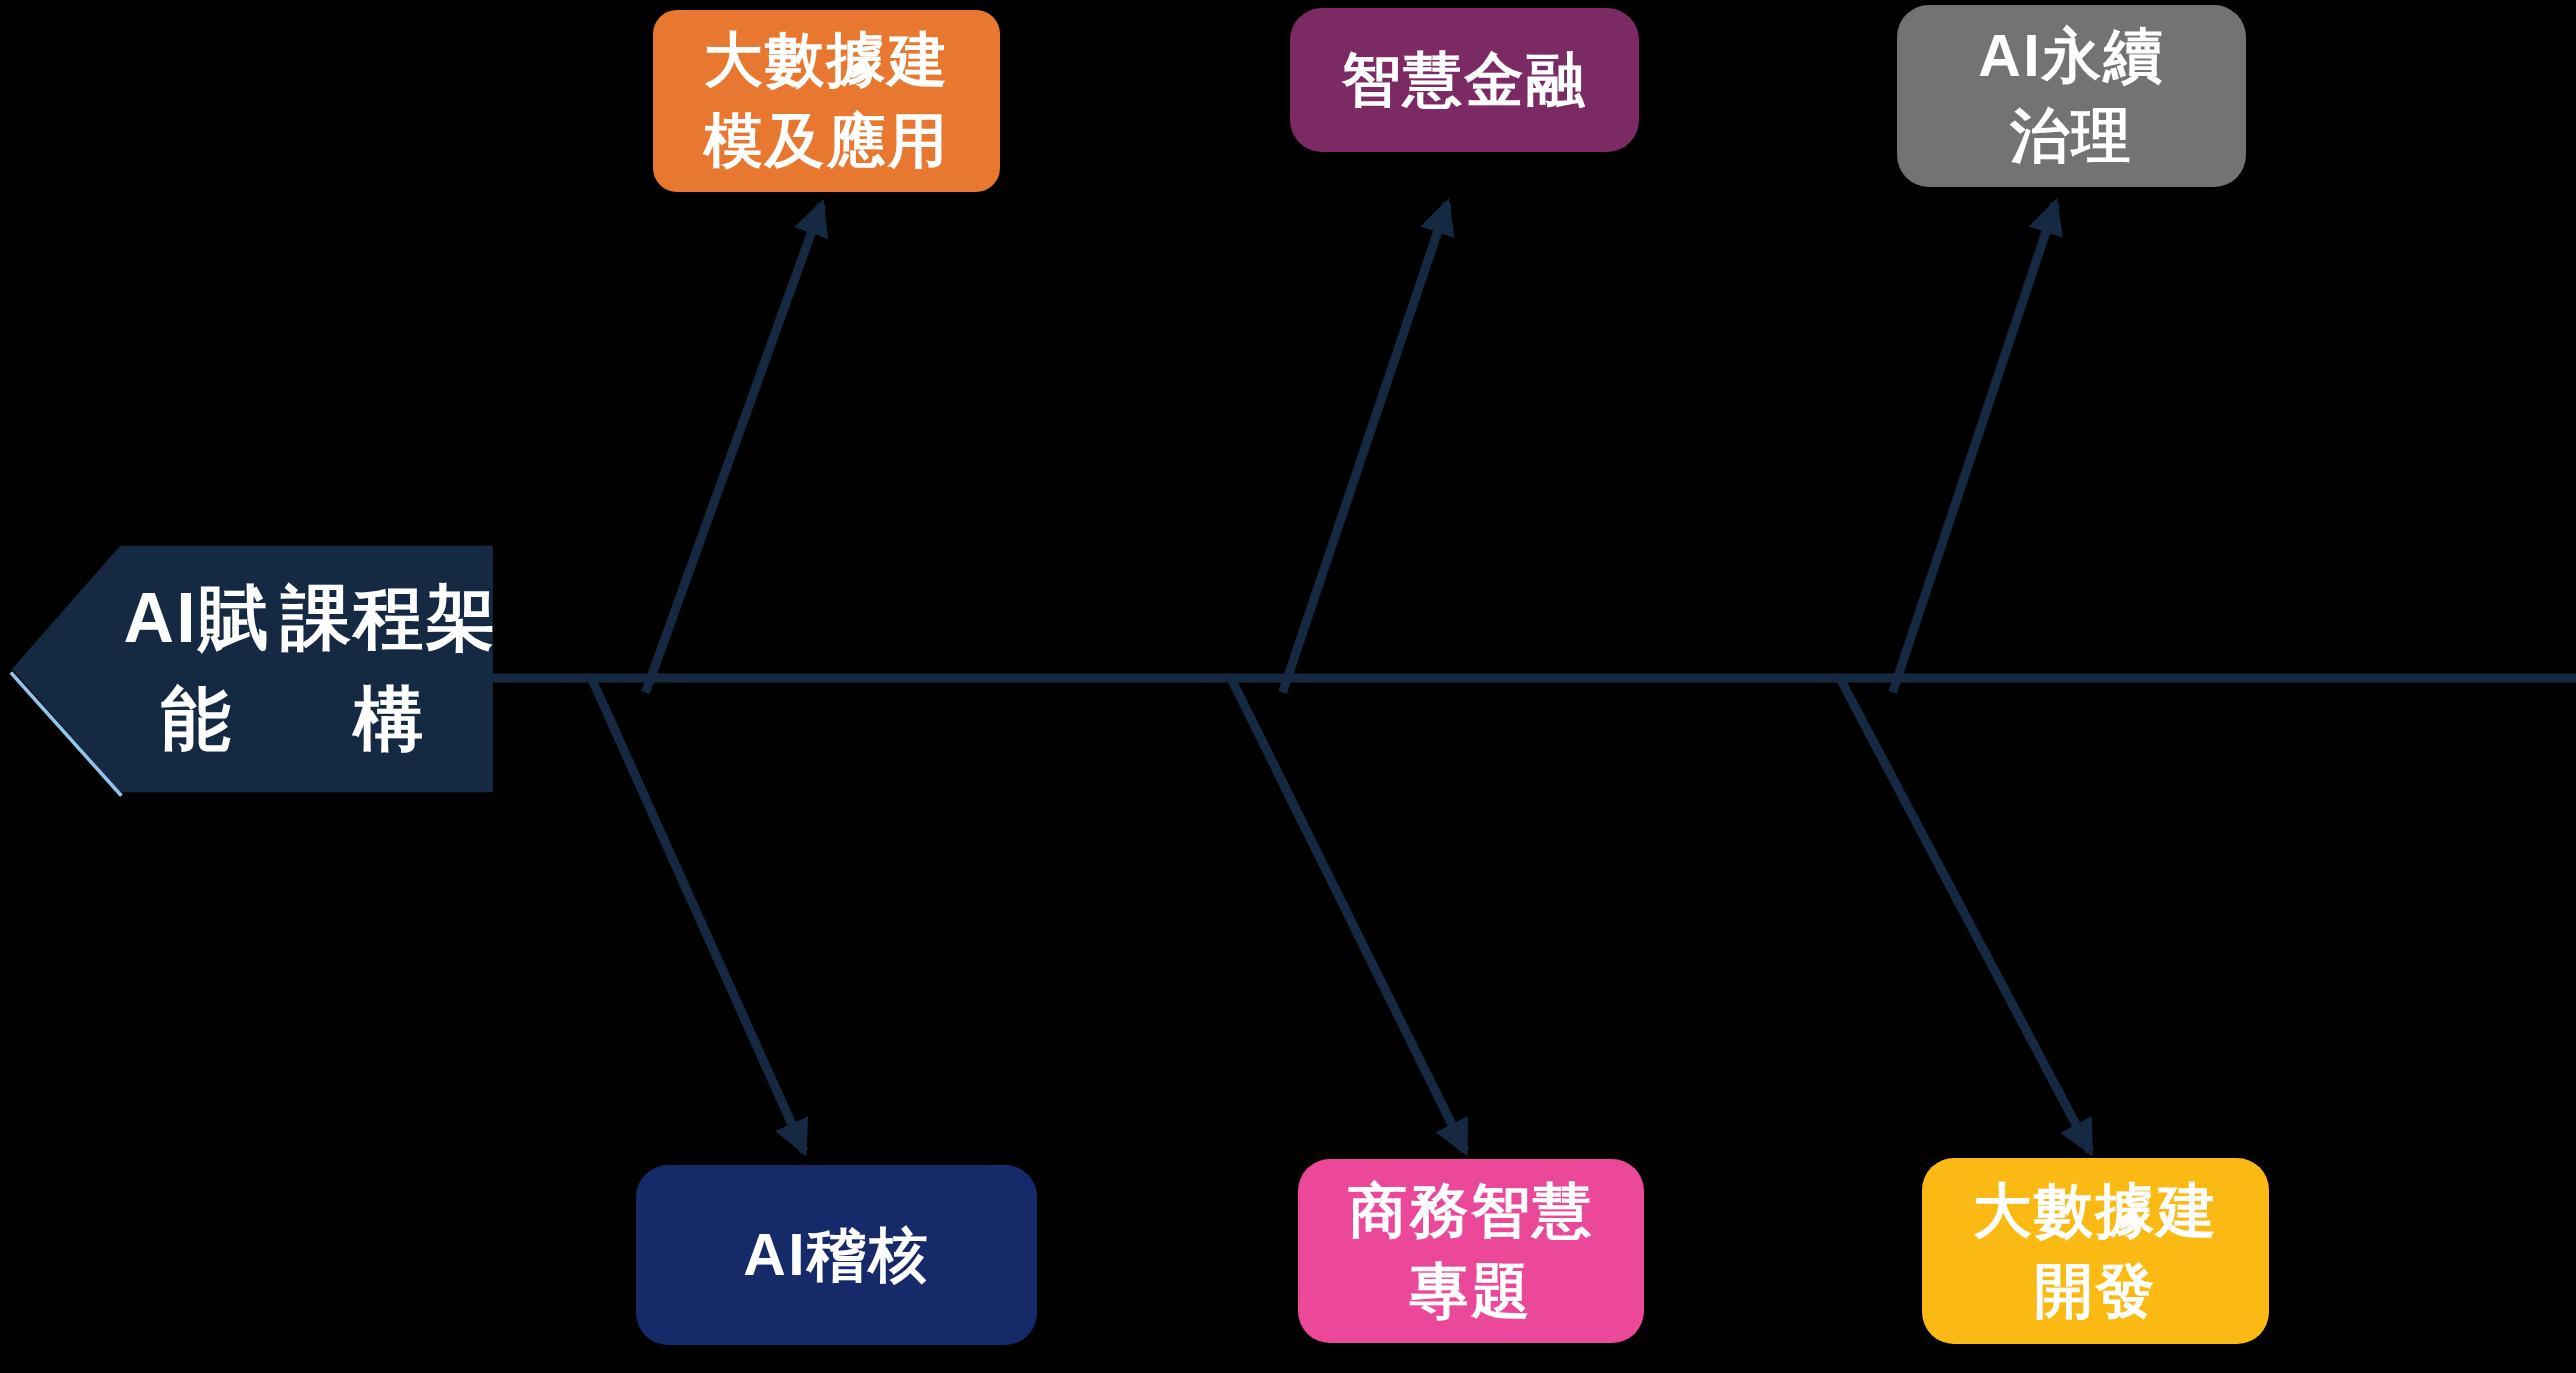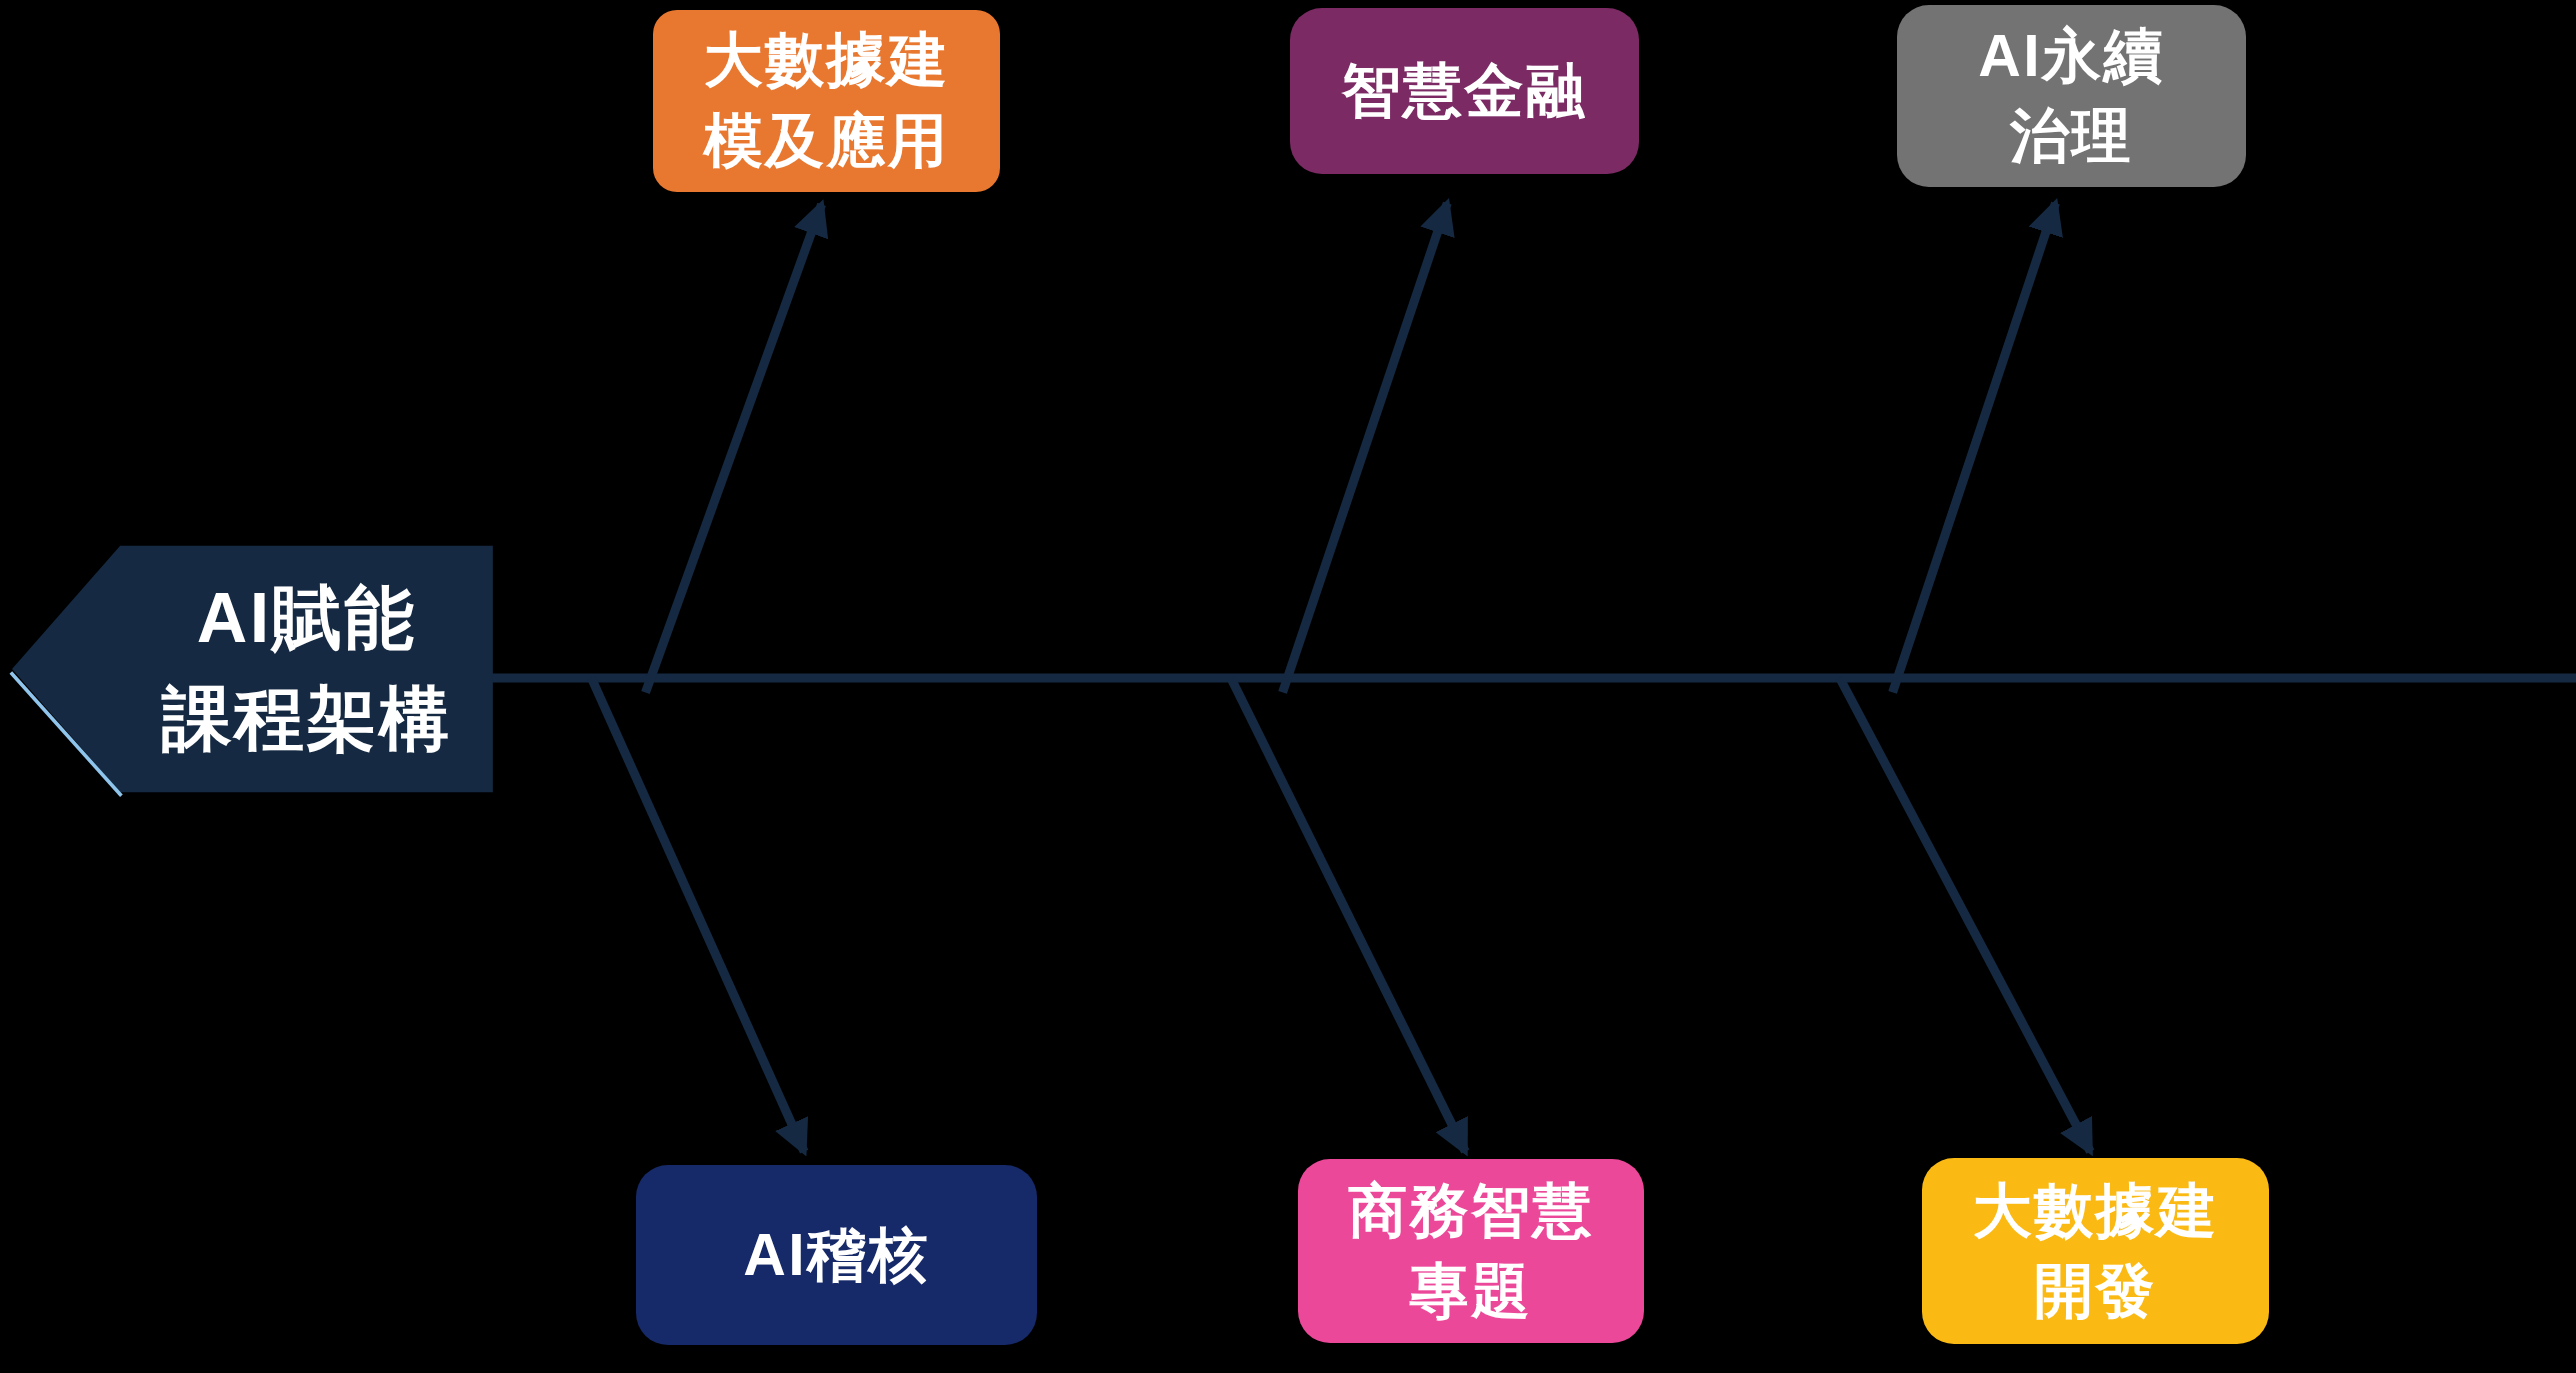--- a/index.html
+++ b/index.html
@@ -40,34 +40,33 @@
   }
   .node-box span { display: block; }
   .head-label {
     position: absolute;
     left: 114px;
     top: 546px;
     width: 385px;
     height: 246px;
     z-index: 3;
     display: flex;
-    flex-direction: column;
     justify-content: center;
     align-items: center;
     color: #ffffff;
     font-weight: bold;
     font-size: 70px;
     line-height: 1.45;
     letter-spacing: 2.4px;
     text-align: center;
   }
   .head-label span { display: block; }
   
   .box-top-1    { left: 653px; top: 9.6px;   width: 347px; height: 182px; }
-  .box-top-2    { left: 1290px; top: 8.4px;   width: 349px; height: 166px; }
+  .box-top-2    { left: 1290px; top: 8.4px;   width: 349px; height: 144px; }
   .box-top-3    { left: 1897px; top: 4.8px;    width: 349px; height: 182px; }
   .box-bottom-1 { left: 636px; top: 1165px; width: 401px; height: 180px; }
   .box-bottom-2 { left: 1298px; top: 1159px; width: 346px; height: 184px; }
   .box-bottom-3 { left: 1922px; top: 1158px; width: 347px; height: 186px; }
 </style>
 </head>
 <body>
 
 <div class="stage">
 

